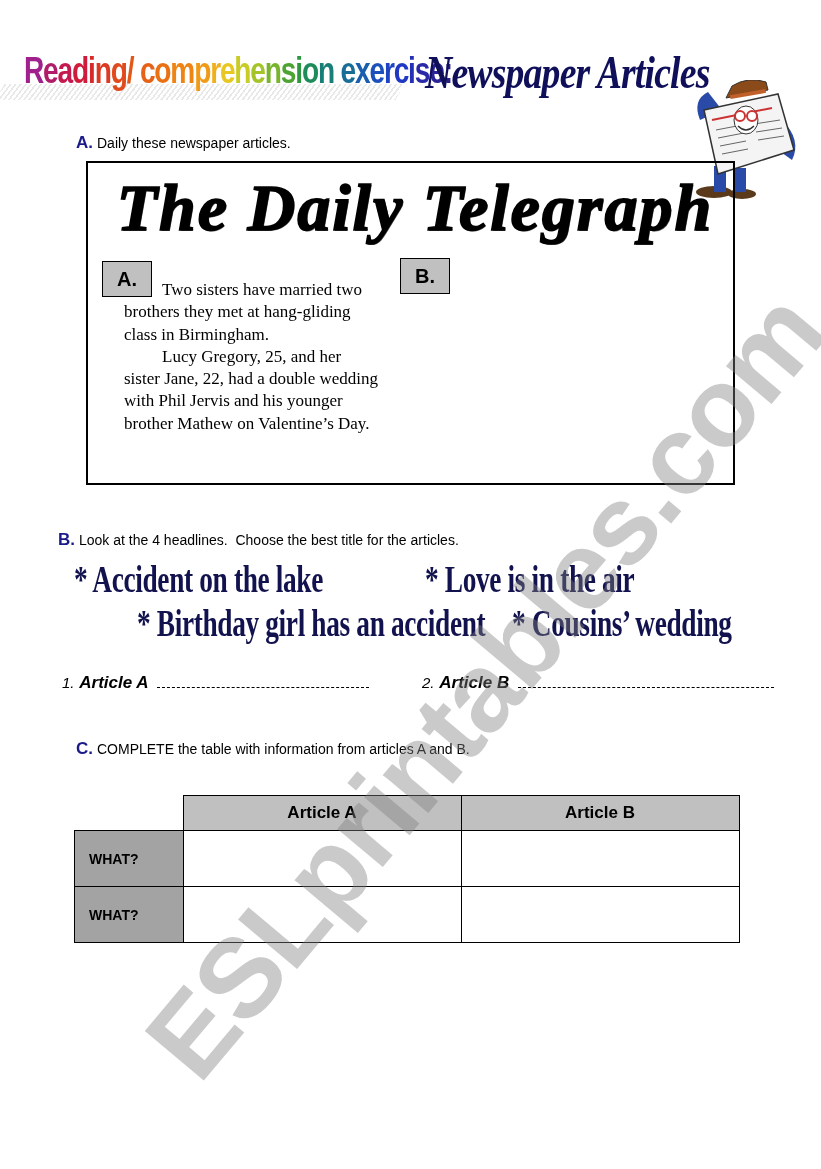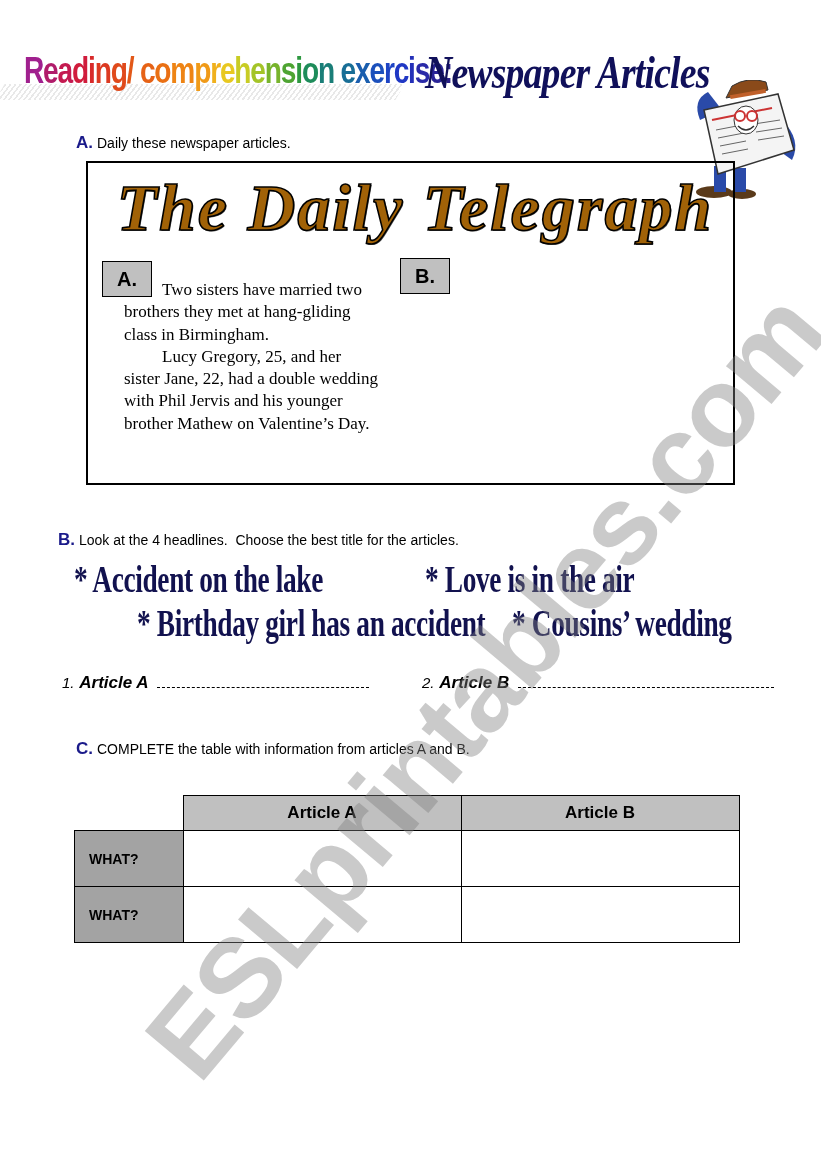--- a/index.html
+++ b/index.html
@@ -27,21 +27,21 @@
     .mascot { left: 682px; top: 80px; width: 130px; height: 120px; }
 
     
     .sec-head { font-size: 14px; white-space: nowrap; }
     .sec-letter { font-family: "Liberation Sans", sans-serif; font-weight: 900; color: #1a1a8a; font-size: 17px; margin-right: 4px; }
 
     
     .news-box { left: 86px; top: 161px; width: 649px; height: 324px; border: 2px solid #000; box-sizing: border-box; background: transparent; }
     .masthead {
       left: 110px; top: 170px; width: 610px; text-align: center; font-family: "Liberation Serif", serif; font-weight: bold;
-      font-size: 66px; color: #a16207; white-space: nowrap;
+      font-size: 66px; color: #000000; white-space: nowrap;
       -webkit-text-stroke: 1.6px #000; letter-spacing: 2px; font-style: italic;
       text-shadow: 1px 1px 0 #555;
     }
     .tag-box {
       width: 50px; height: 36px; background: #c0c0c0; border: 1px solid #000; box-sizing: border-box;
       font-family: "Liberation Sans", sans-serif; font-weight: 900; font-size: 20px; display: flex; align-items: center; justify-content: center;
     }
     .article-text { font-family: "Liberation Serif", serif; font-size: 17px; line-height: 22.3px; }
     .article-a { left: 124px; top: 279px; width: 255px; }
     .article-b { left: 434px; top: 277px; width: 281px; text-align: justify; }

